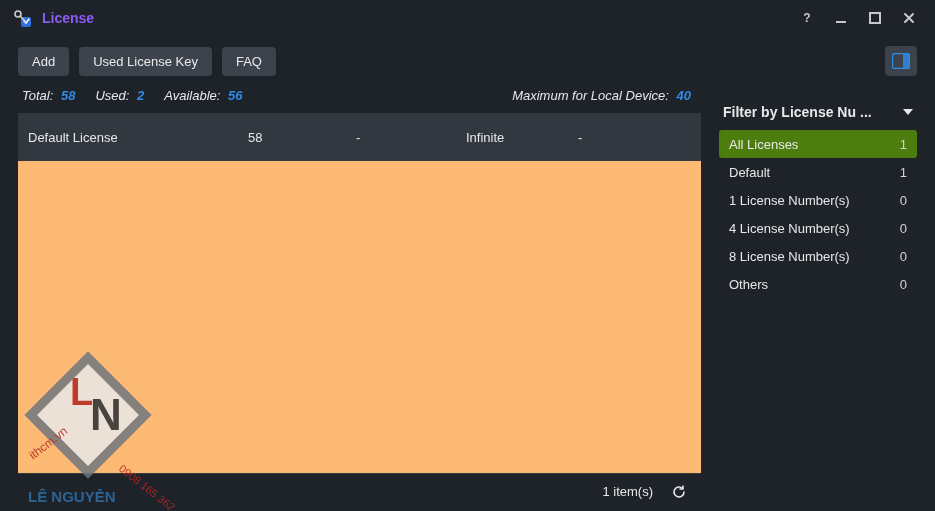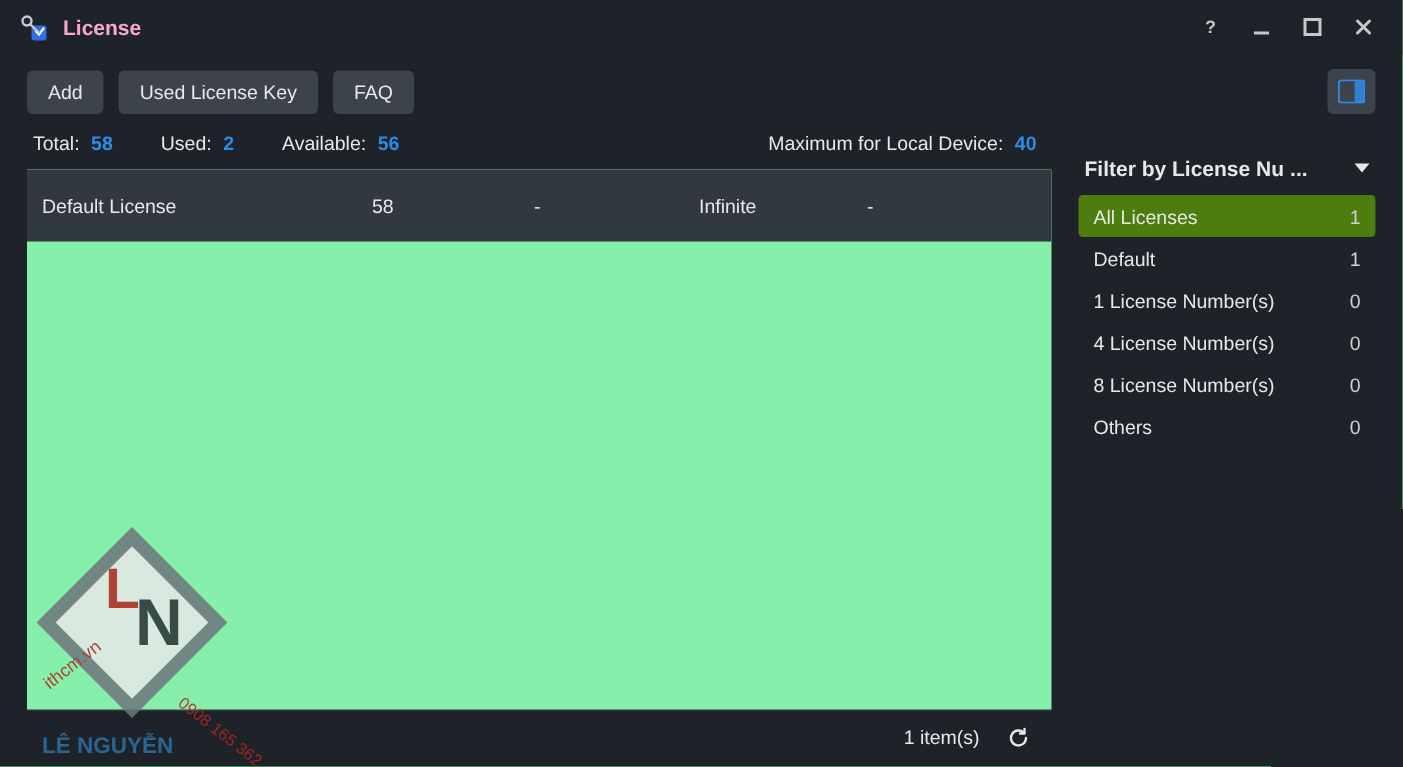--- a/index.html
+++ b/index.html
@@ -19,21 +19,21 @@
     background: #1e2329;
   }
   .titlebar .app-icon {
     width: 20px; height: 20px;
     margin-right: 10px;
     display: flex; align-items: center; justify-content: center;
   }
   .titlebar .title {
     font-weight: 600;
     font-size: 14px;
-    color: #f9a8d4;
+    color: #8b5cf6;
   }
   .titlebar-spacer { flex: 1; }
   .win-btn {
     width: 28px; height: 28px;
     display: flex; align-items: center; justify-content: center;
     border-radius: 4px;
     color: #c5c9cc;
     cursor: pointer;
     margin-left: 6px;
   }
@@ -90,21 +90,22 @@
   .side-col {
     width: 198px;
     flex-shrink: 0;
     margin-top: 16px;
   }
   .stats-row {
     display: flex;
     align-items: center;
     padding: 0 0 10px 4px;
     font-size: 13px;
-    gap: 32px;
+    gap: 20px;
+    font-style: italic;
   }
   .stat-label { color: #e8e8e8; }
   .stat-num { color: #2f8ae6; font-weight: 600; margin-left: 4px; }
   .stat-right { margin-left: auto; padding-right: 10px; }
 
   
   .table {
     flex: 1;
     display: flex;
     flex-direction: column;
@@ -128,21 +129,21 @@
     border-right: 1px solid rgba(255,255,255,0.06);
   }
   .th:last-child { border-right: none; }
   .col-key    { width: 220px; }
   .col-num    { width: 108px; }
   .col-inst   { width: 110px; }
   .col-exp    { width: 112px; }
   .col-src    { flex: 1; }
   .tbody {
     flex: 1;
-    background: #86efac;
+    background: #fdba74;
     overflow: auto;
   }
   .trow {
     display: flex;
     height: 48px;
     align-items: center;
     background: #32383f;
   }
   .td {
     padding: 0 10px;

